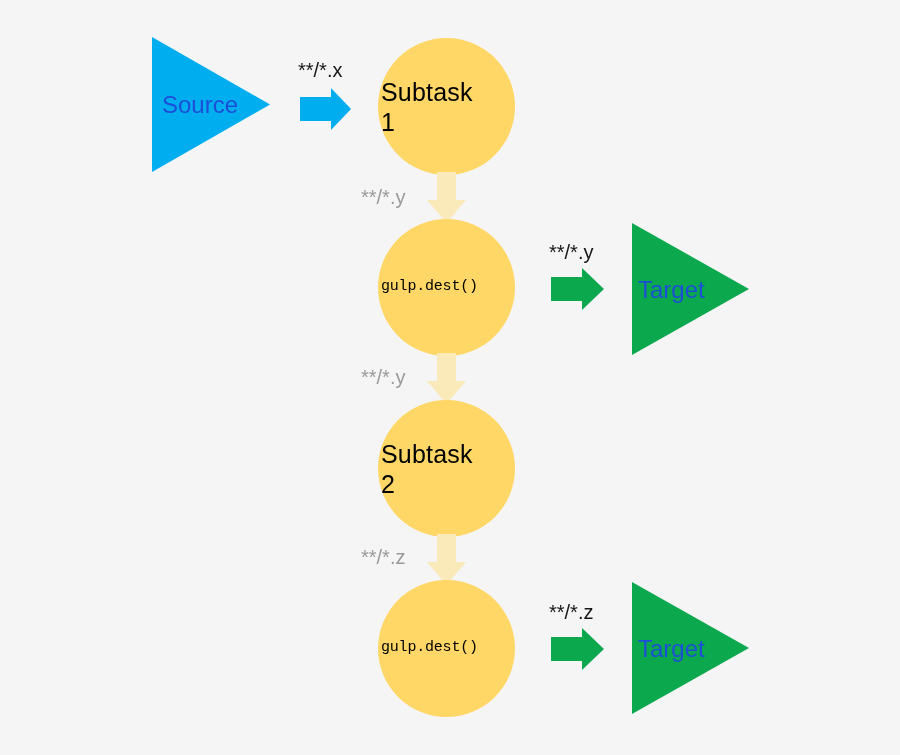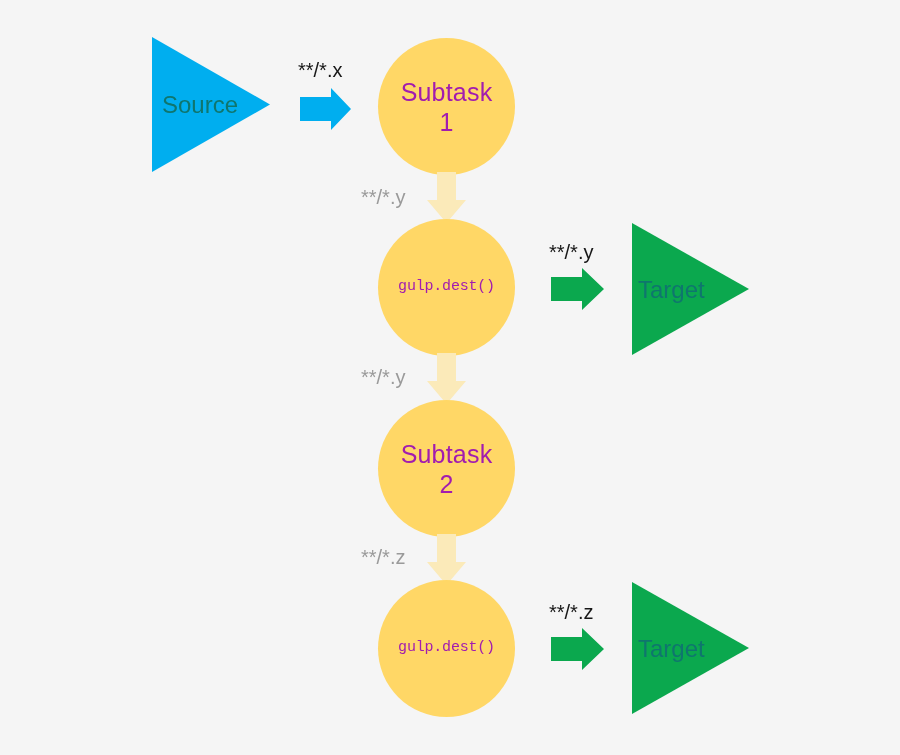--- a/index.html
+++ b/index.html
@@ -22,43 +22,42 @@
   svg.layer {
     position: absolute;
     top: 0;
     left: 0;
     width: 900px;
     height: 755px;
     overflow: visible;
   }
   .node-label {
     position: absolute;
-    text-align: center;
-    color: #a21caf;
+    color: #000000;
     white-space: pre-line;
     line-height: 1.18;
     pointer-events: none;
   }
   .circle-title {
     font-family: "Liberation Sans", sans-serif;
     font-size: 25px;
     font-weight: 400;
     letter-spacing: 0.2px;
   }
   .circle-mono {
     font-family: "Liberation Mono", monospace;
     font-size: 15px;
     font-weight: 400;
     letter-spacing: -0.2px;
   }
   .shape-label {
     font-family: "Liberation Sans", sans-serif;
     font-size: 24px;
     font-weight: 400;
-    color: #0f766e;
+    color: #1d4ed8;
   }
   .edge-label {
     position: absolute;
     font-family: "Liberation Sans", sans-serif;
     font-size: 20px;
     font-weight: 400;
     white-space: nowrap;
     pointer-events: none;
   }
   .edge-label.dark { color: #171717; }

